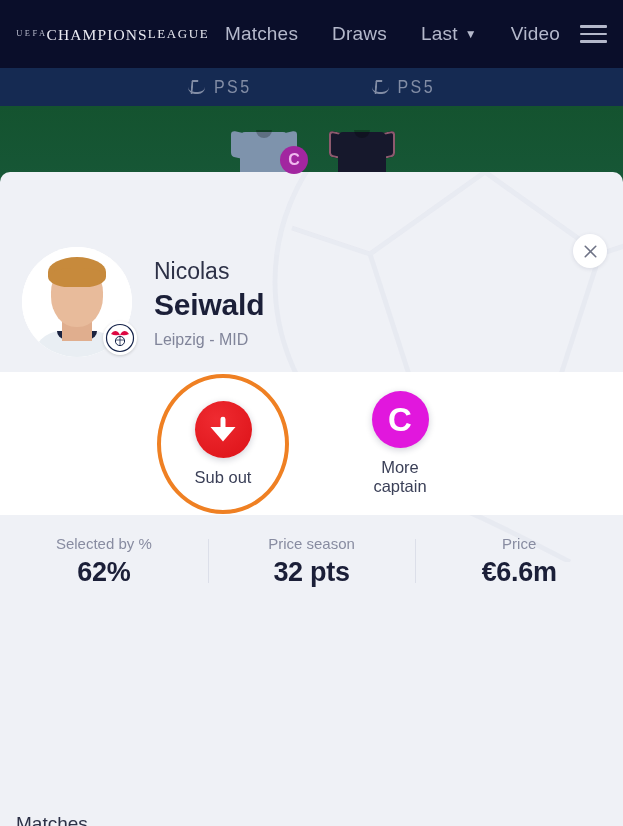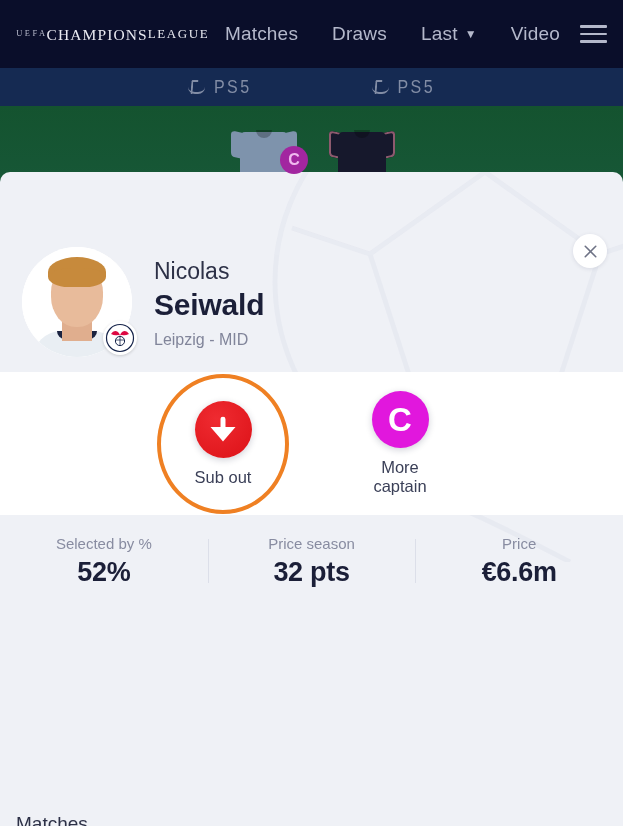--- a/index.html
+++ b/index.html
@@ -349,21 +349,21 @@
         <div class="label">
           <div>More</div>
           <div>captain</div>
         </div>
       </div>
     </div>
 
     <div class="stats">
       <div class="stat">
         <div class="k">Selected by %</div>
-        <div class="v">52%</div>
+        <div class="v">62%</div>
       </div>
       <div class="stat">
         <div class="k">Price season</div>
         <div class="v">32 pts</div>
       </div>
       <div class="stat">
         <div class="k">Price</div>
         <div class="v">€6.6m</div>
       </div>
     </div>

